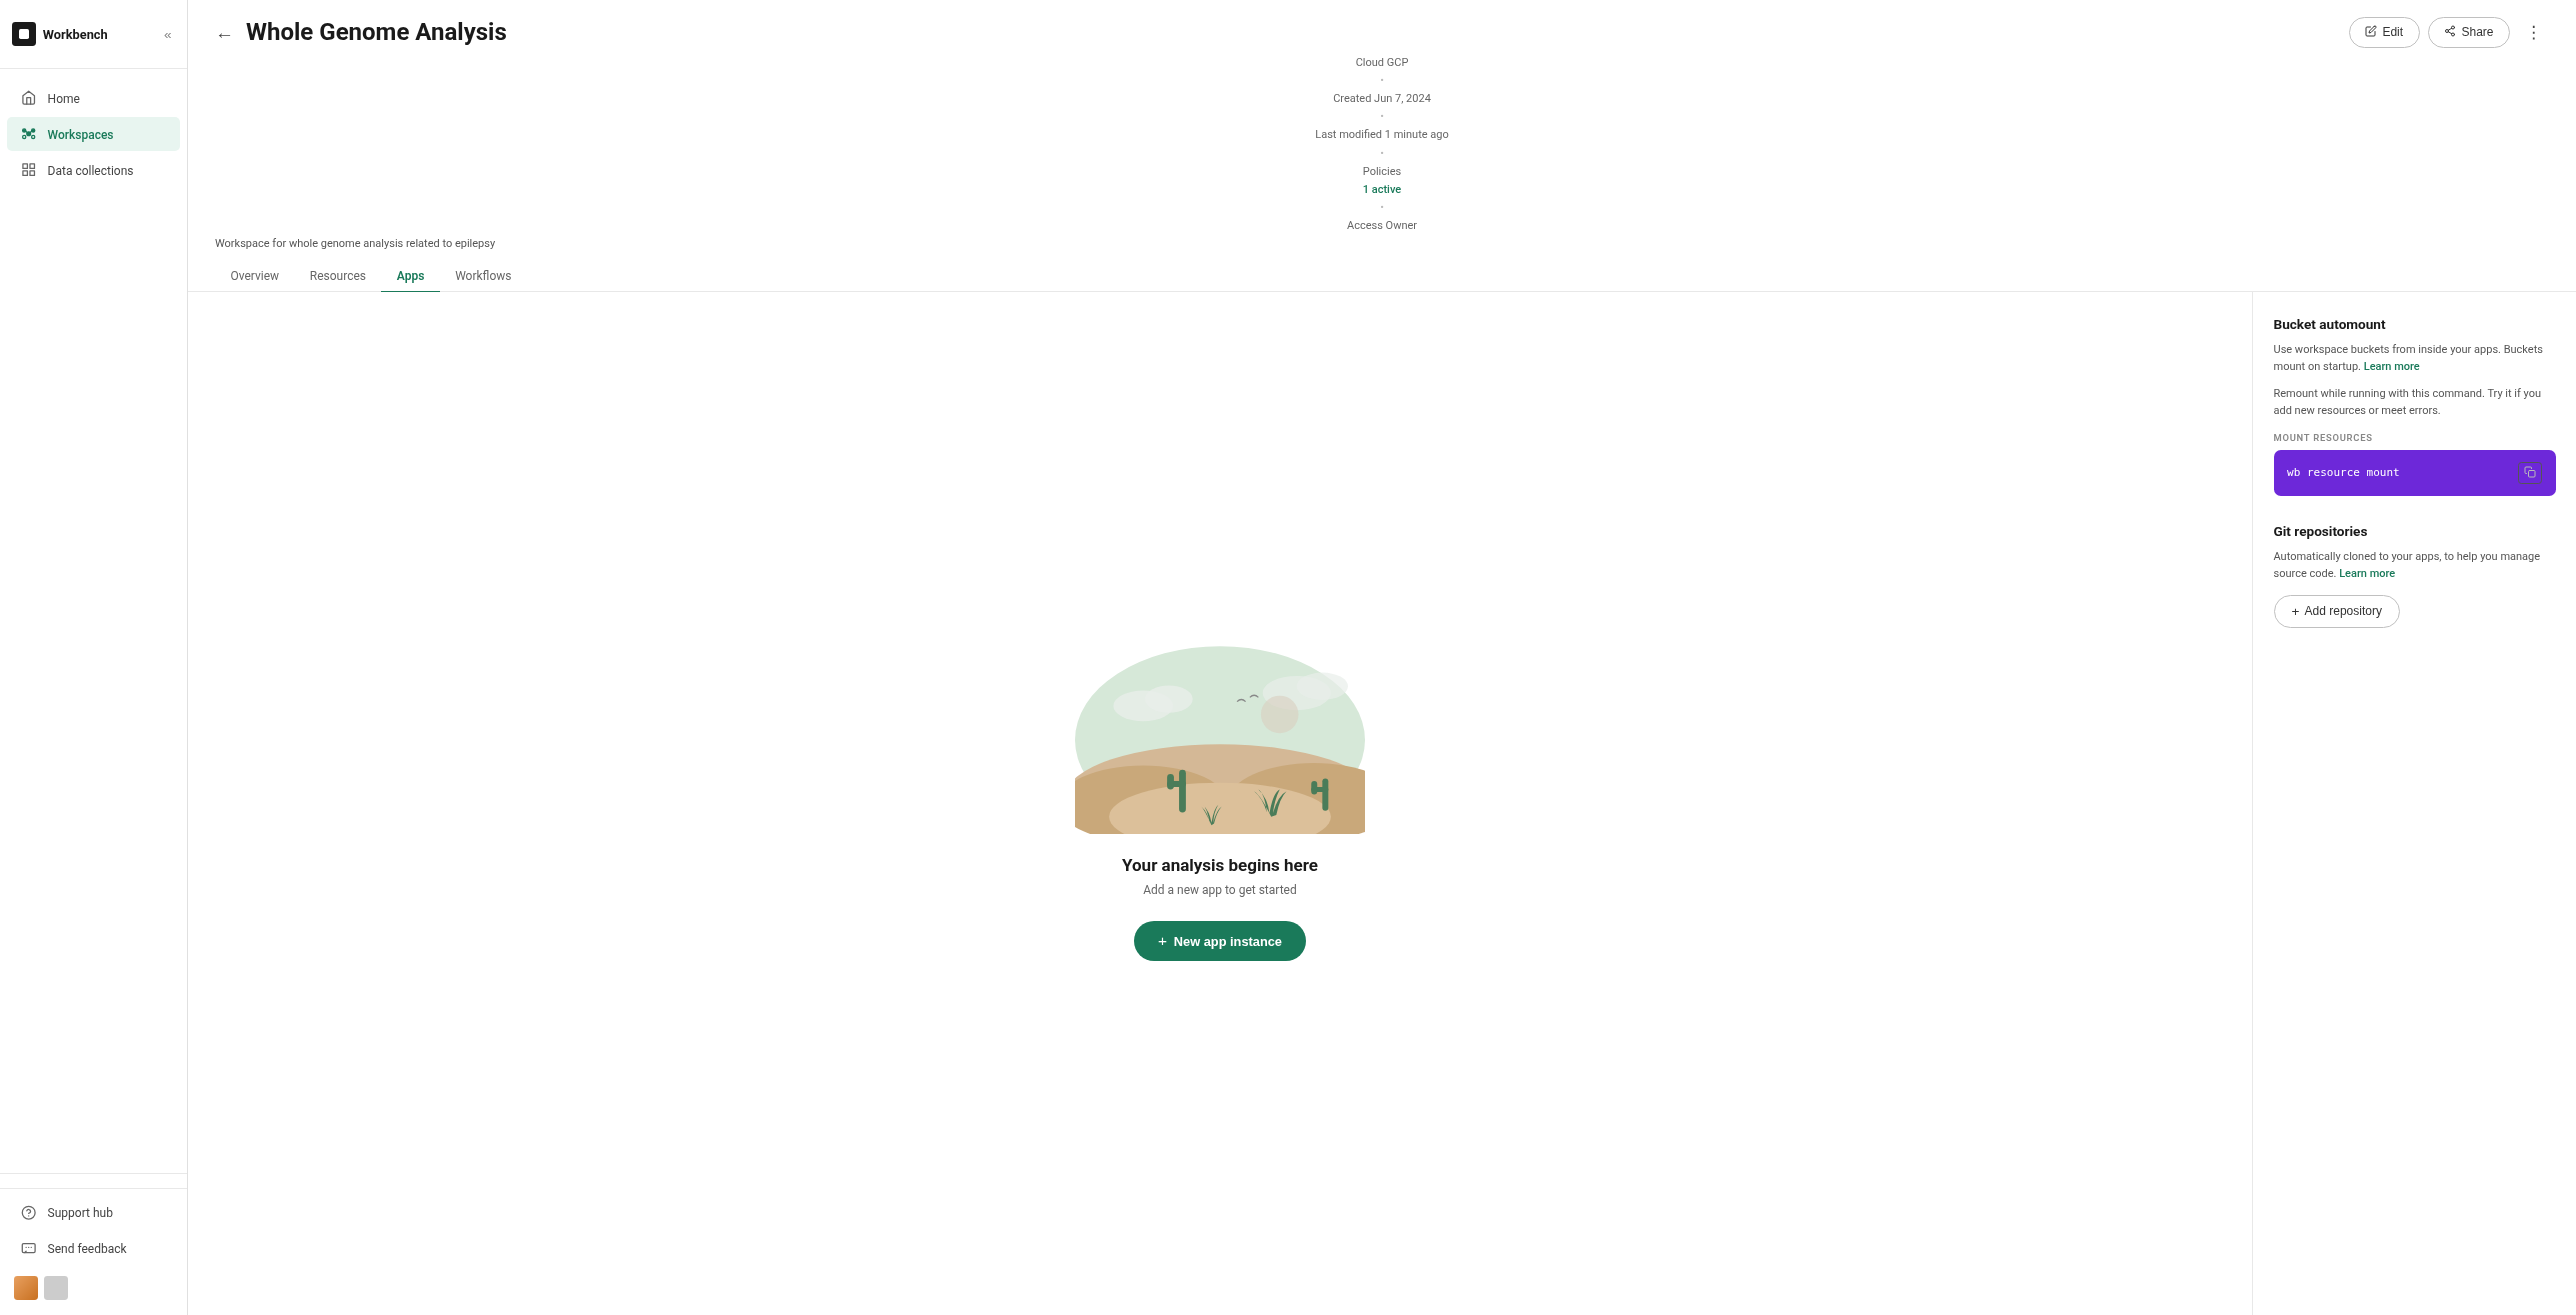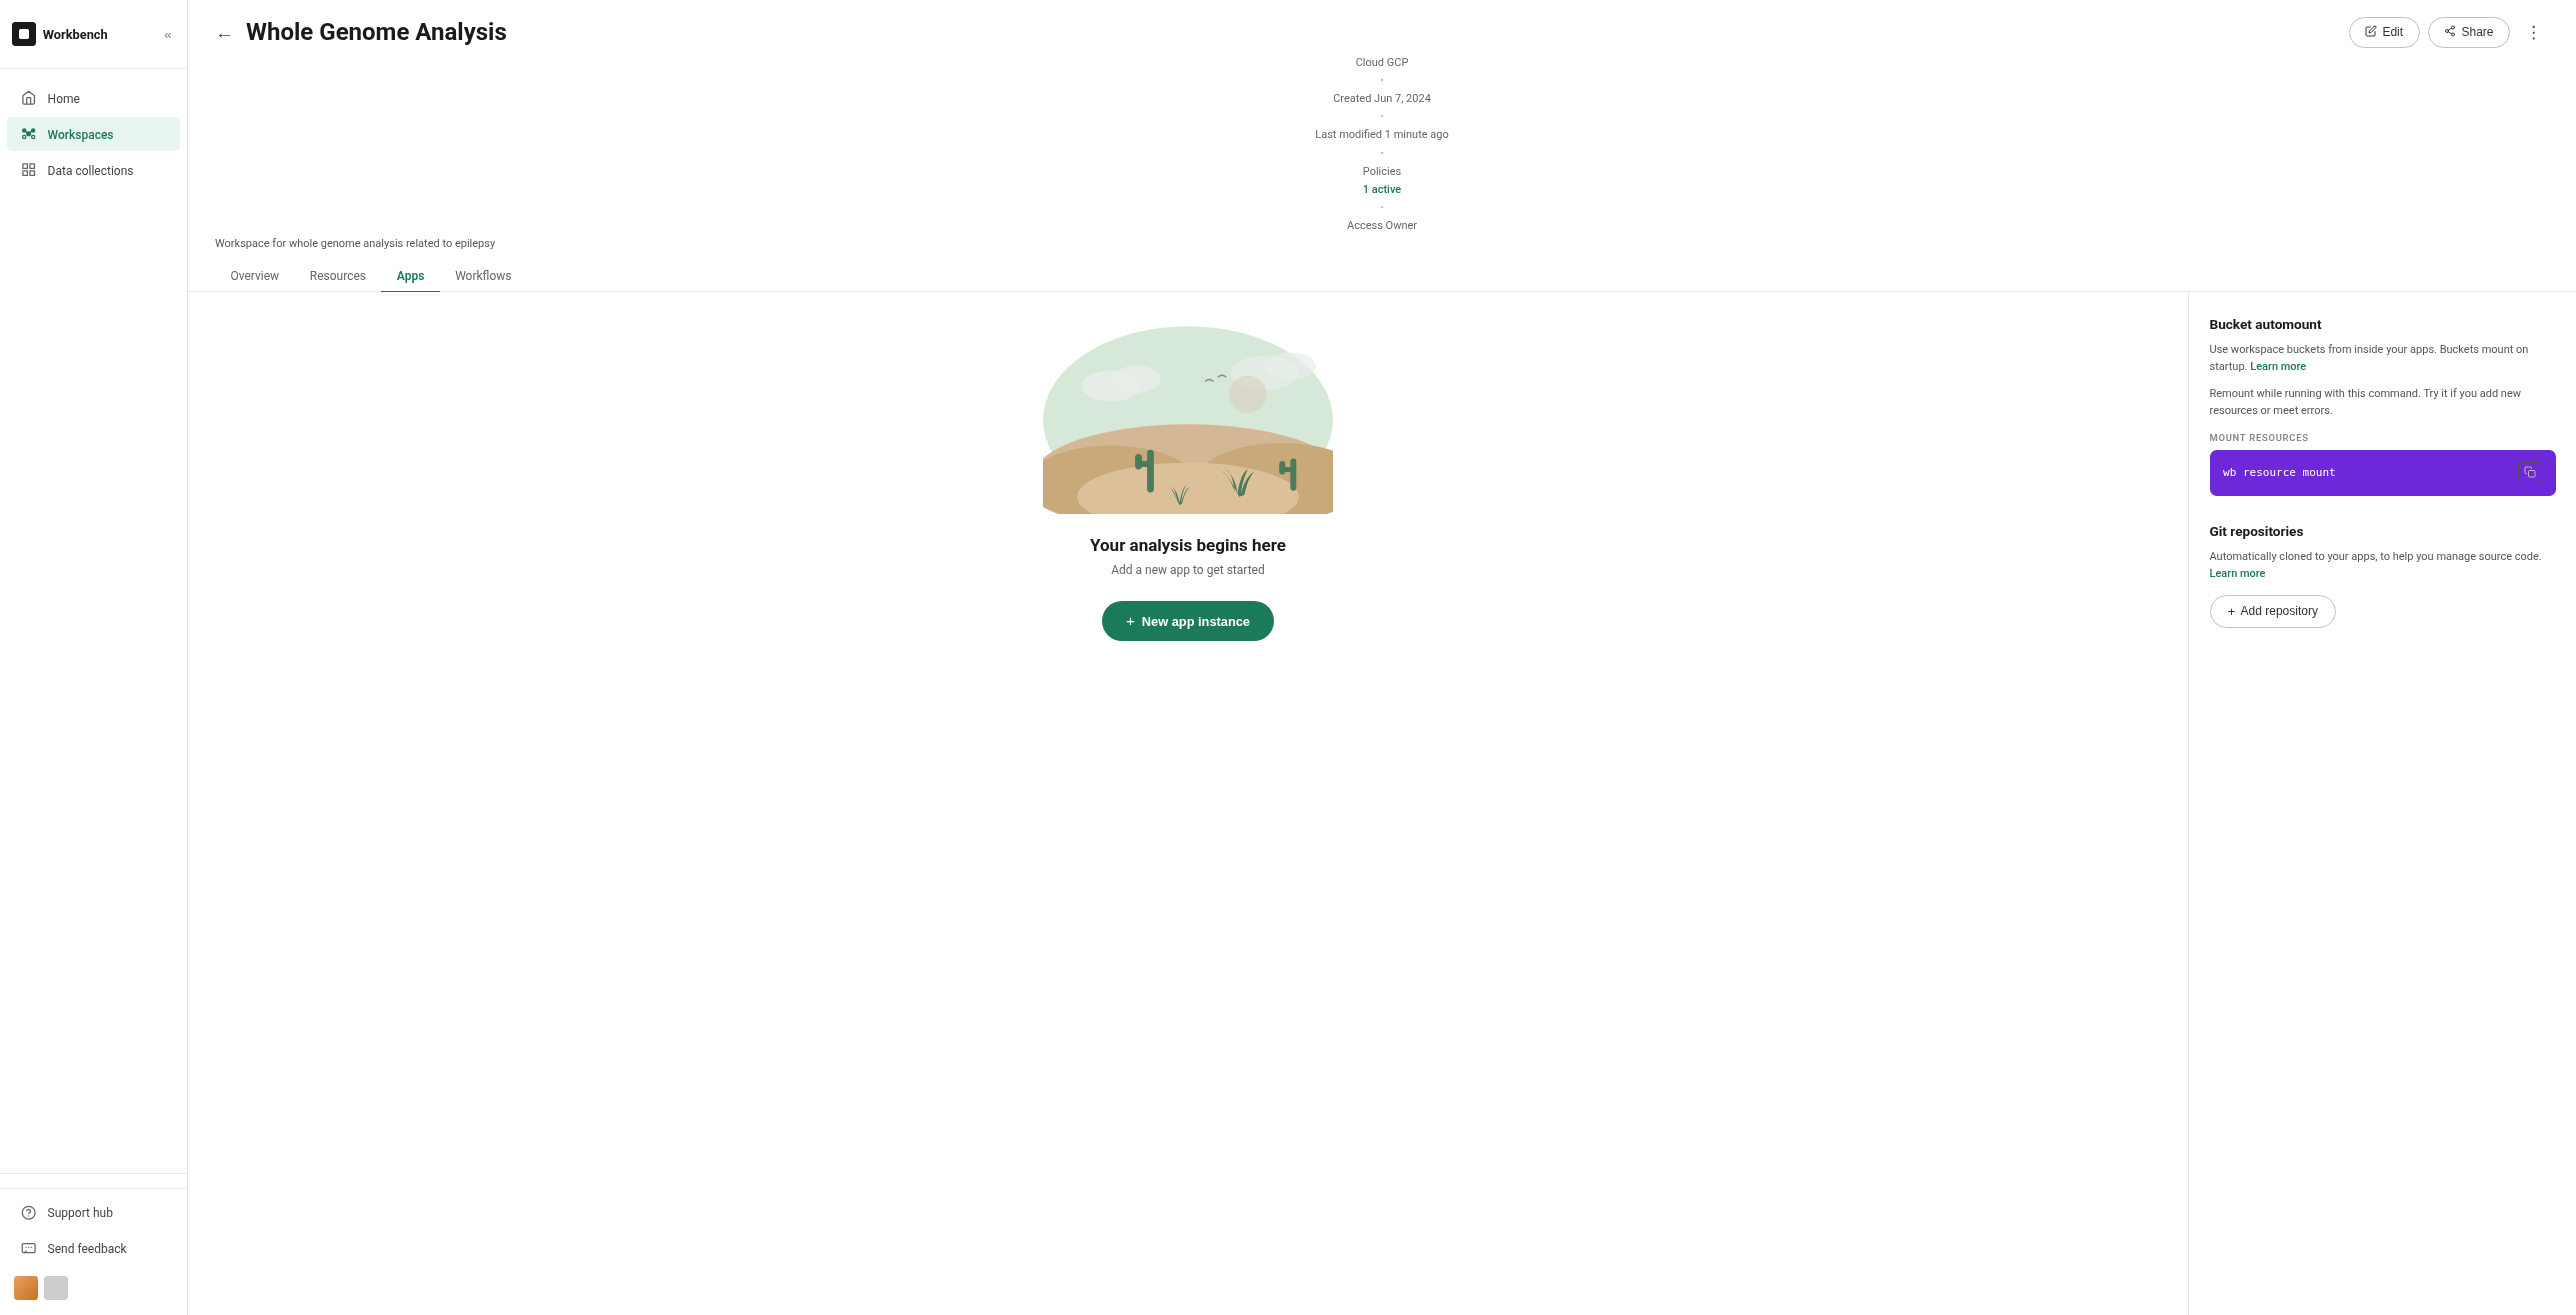--- a/index.html
+++ b/index.html
@@ -223,20 +223,21 @@
       display: flex;
       flex: 1;
       overflow: hidden;
     }
 
     
     .center-panel {
       flex: 1;
       display: flex;
       align-items: center;
+      justify-content: center;
       flex-direction: column;
       padding: 34px;
     }
     .empty-illustration {
       width: 290px;
       height: 188px;
       margin-bottom: 20.5px;
     }
     .empty-title {
       font-size: 17px;
@@ -260,21 +261,21 @@
       color: #fff;
       border: none;
       border-radius: 25.6px;
       font-size: 12.8px;
       font-weight: 600;
       cursor: pointer;
     }
 
     
     .right-sidebar {
-      width: 388px;
+      width: 324px;
       border-left: 0.9px solid #e8e8e8;
       background: #fff;
       padding: 24px 20.5px;
       overflow-y: auto;
       flex-shrink: 0;
     }
     .sidebar-section {
       margin-bottom: 27px;
     }
     .section-title {

